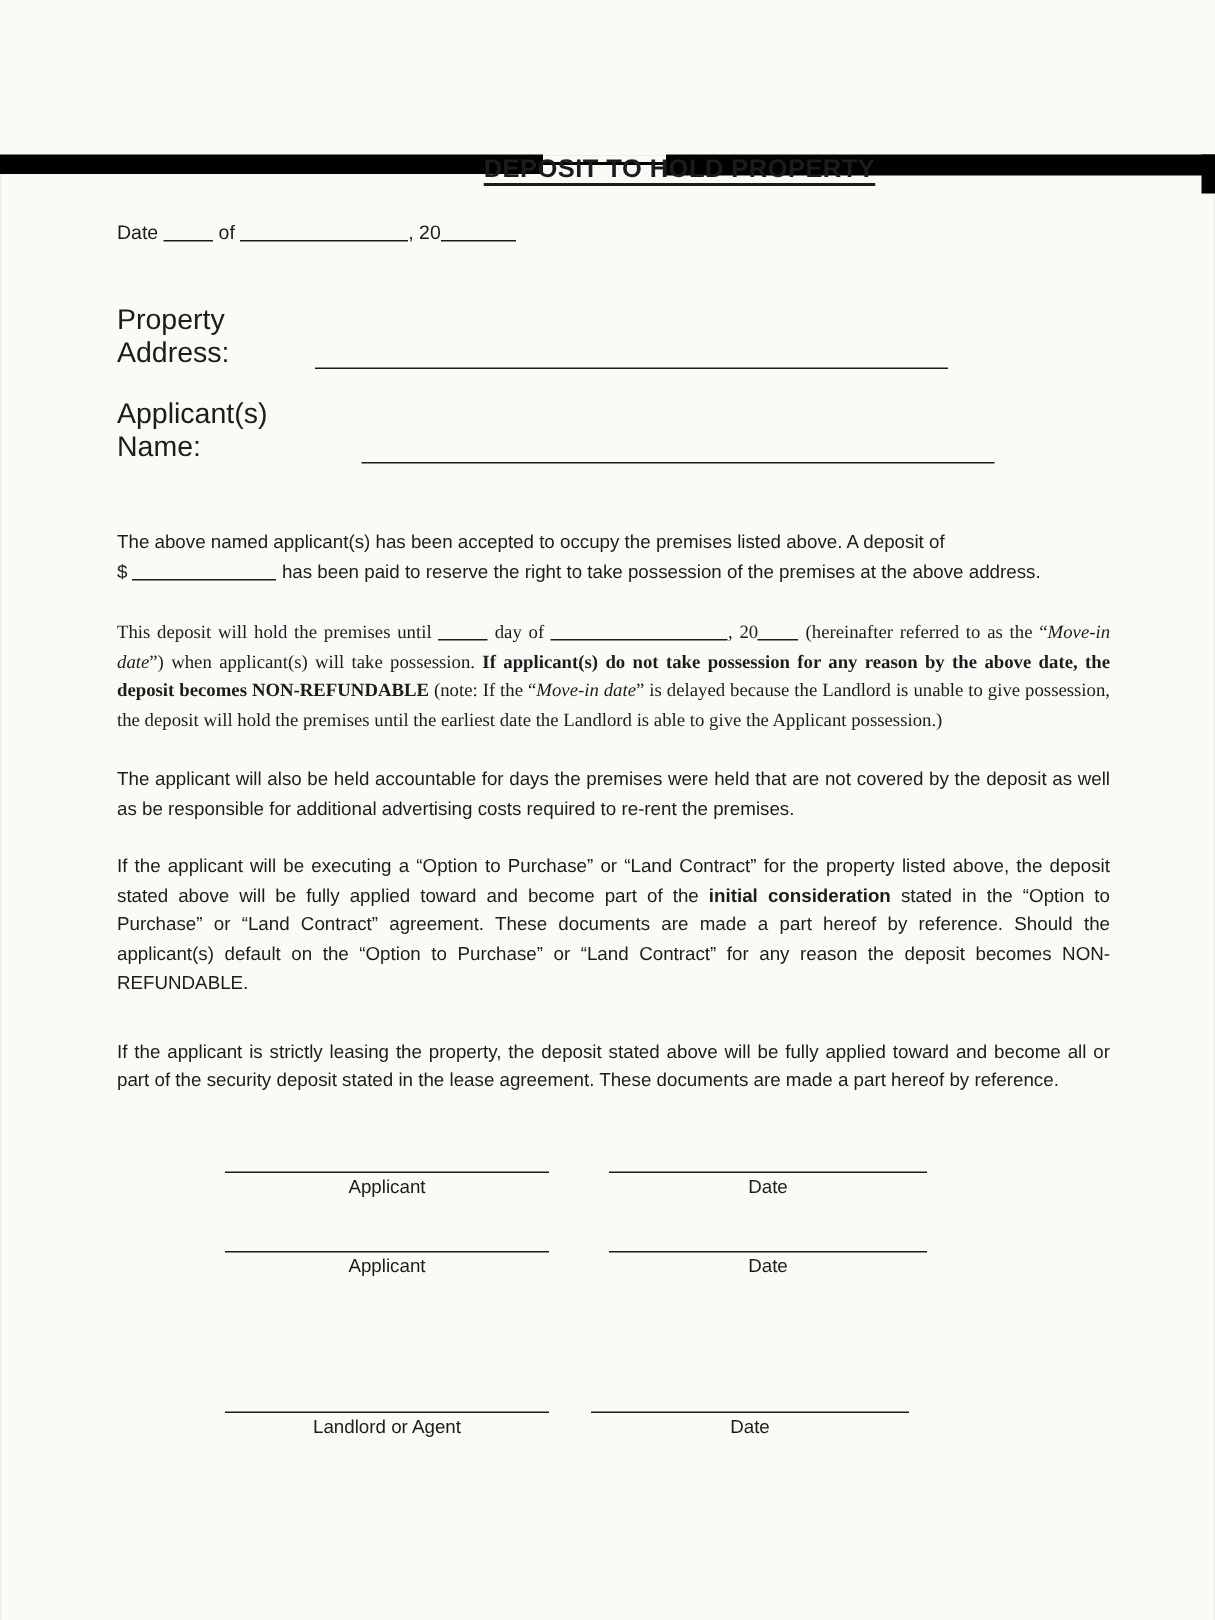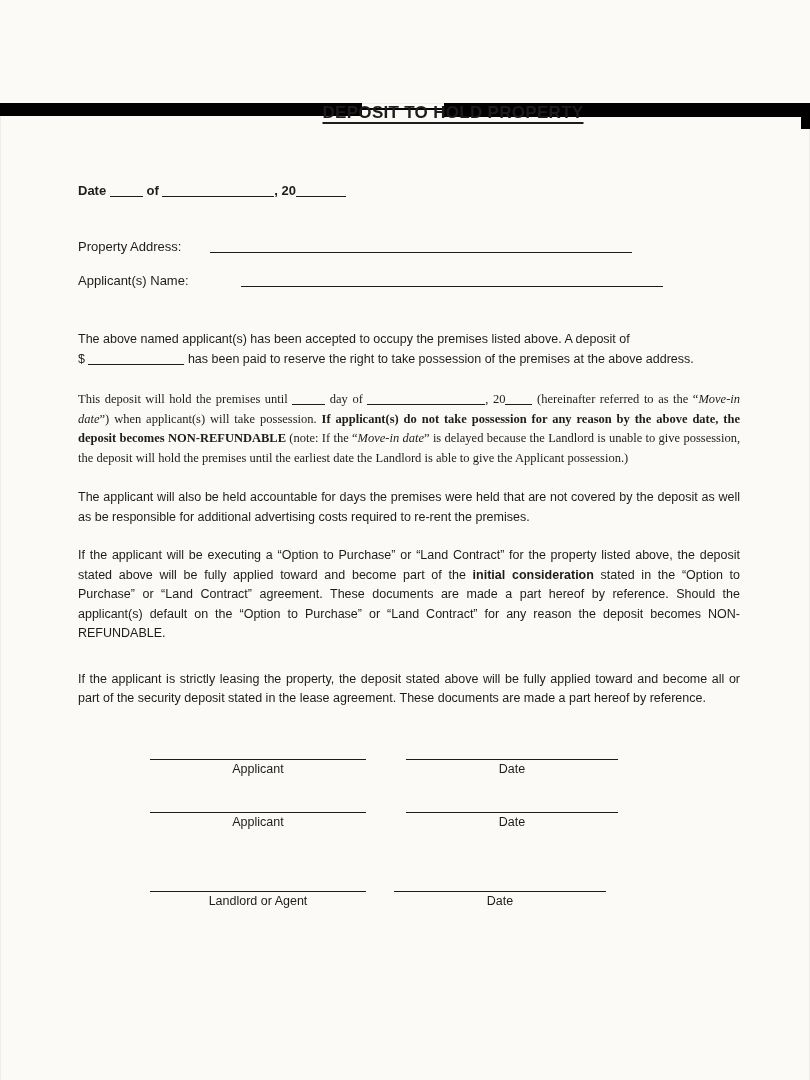--- a/index.html
+++ b/index.html
@@ -35,41 +35,41 @@
     transform: translateX(44px);
   }
 
   .blank {
     display: inline-block;
     height: 2px;
     border-bottom: 1.5px solid #1c1c1c;
     vertical-align: -2px;
   }
 
-  .date-line { margin-top: 60px; font-size: 13px; font-weight: bold; }
+  .date-line { margin-top: 24px; font-size: 13px; }
 
-  .field-row { display: flex; align-items: flex-end; font-size: 13px; }
+  .field-row { display: flex; align-items: flex-end; font-size: 19px; }
   .field-row .label { width: 132px; flex: none; }
   .field-line { width: 422px; height: 0; border-bottom: 1.5px solid #1c1c1c; margin-bottom: 1px; }
   .fr1 { margin-top: 41px; }
   .fr2 { margin-top: 19px; gap: 31px; }
 
   .para { font-size: 12.5px; line-height: 19.5px; margin: 0; text-align: justify; width: 662px; }
   .p1 { margin-top: 42px; text-align: left; }
   .p2 { margin-top: 21px; font-family: Liberation Serif, serif; }
   .p3 { margin-top: 20px; }
   .p4 { margin-top: 19px; }
   .p5 { margin-top: 26px; }
   .b { font-weight: bold; }
   .i { font-style: italic; }
 
   .sig-block { margin-top: 50px; margin-left: 72px; }
   .sig-row { display: flex; gap: 40px; }
   .sig-row.g1 { margin-top: 36px; }
-  .sig-row.g2 { margin-top: 62px; gap: 28px; }
+  .sig-row.g2 { margin-top: 90px; gap: 28px; }
   .sig-col { text-align: center; }
   .sig-col.left  { width: 216px; }
   .sig-col.right { width: 212px; }
   .sig-line { border-top: 1.6px solid #1c1c1c; height: 0; }
   .sig-label { font-size: 12.5px; margin-top: 2px; }
 </style>
 </head>
 <body>
 
 <div class="page">

